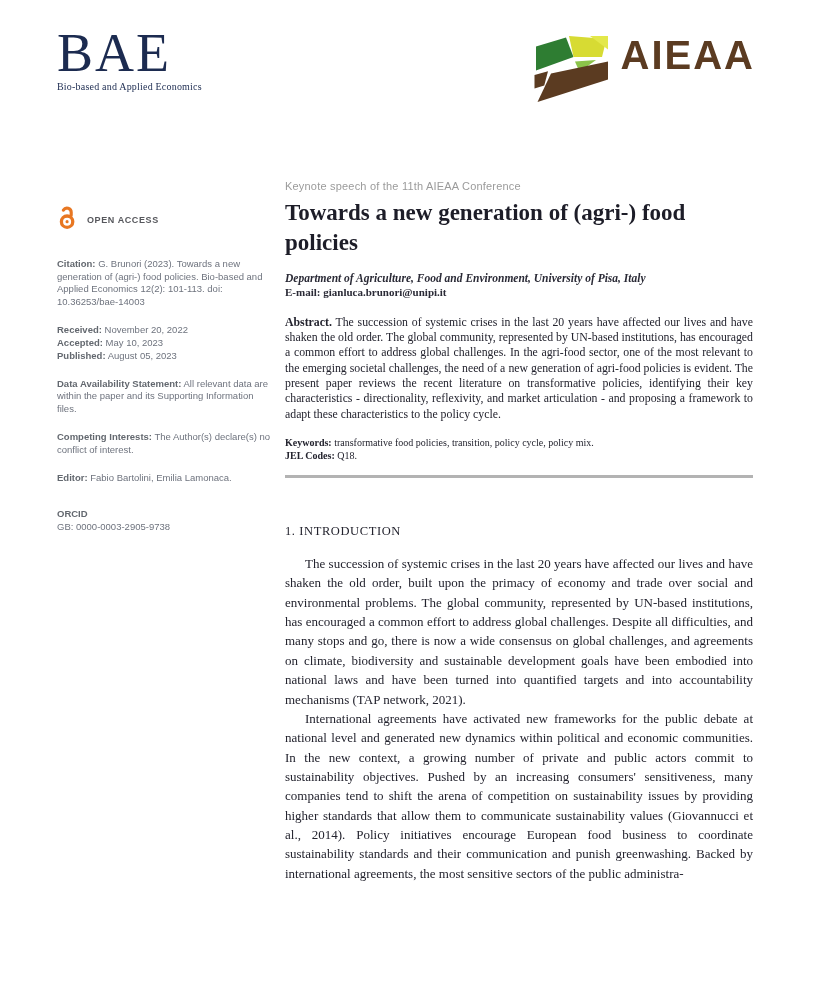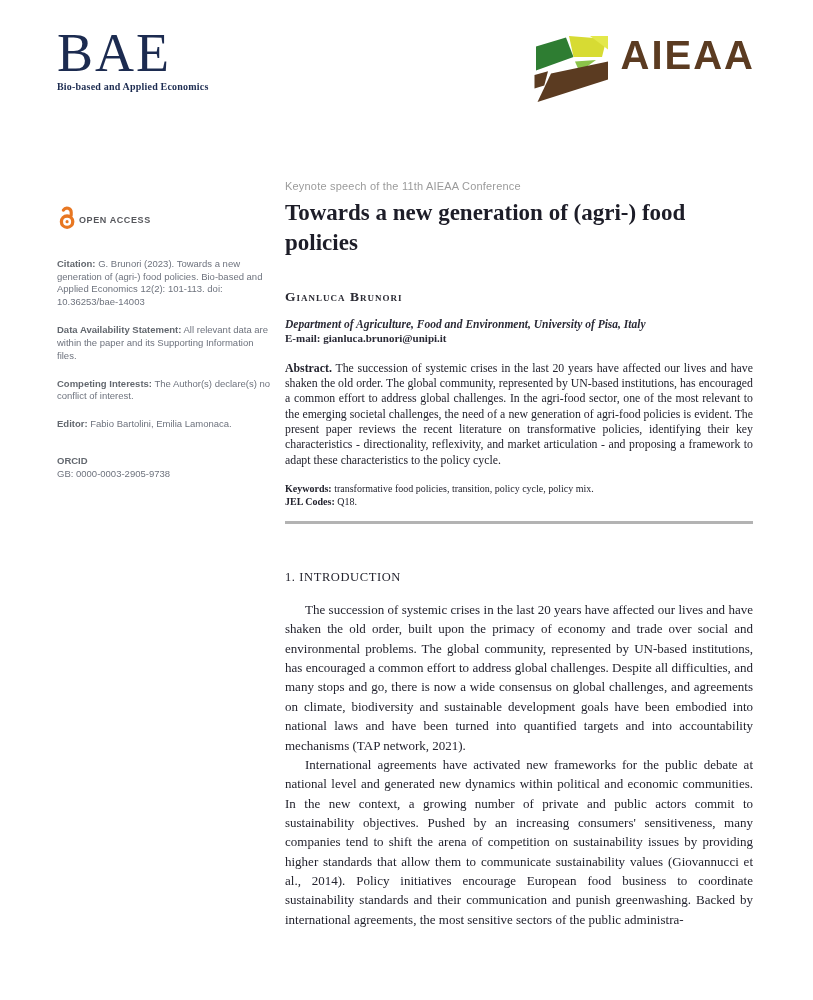--- a/index.html
+++ b/index.html
@@ -19,21 +19,21 @@
     padding:24px 58px 0 57px;
   }
   .bae-logo { line-height:1; }
   .bae-acronym {
     font-family:"Liberation Serif", serif;
     font-size:54px; line-height:0.95; font-weight:400;
     color:#1c2b50; letter-spacing:2px;
   }
   .bae-tagline {
     font-family:"Liberation Serif", serif;
-    font-size:10px; font-weight:700; color:#1c2b50; margin-top:3px;
+    font-size:10px; font-weight:400; color:#1c2b50; margin-top:3px;
     letter-spacing:0.2px;
   }
   .aieaa-logo { display:flex; gap:11px; align-items:flex-start; margin-top:8px; }
   .aieaa-text { display:flex; flex-direction:column; }
   .aieaa-acronym {
     font-family:"Liberation Sans", sans-serif;
     font-weight:700; font-size:40px; line-height:0.95;
     color:#5b3b21; letter-spacing:2px;
   }
   .aieaa-sub {
@@ -41,21 +41,21 @@
     font-weight:700; font-size:7.5px; letter-spacing:1.2px;
     color:#3f9b44; line-height:1.5; margin-top:4px;
   }
   
   .content { display:flex; padding:0 60px 0 57px; margin-top:74px; }
   .sidebar {
     width:228px; flex:none; padding-top:26px; padding-right:14px;
     font-family:"Liberation Sans", sans-serif;
     font-size:9.5px; line-height:1.35; color:#6e737e;
   }
-  .oa-row { display:flex; align-items:center; gap:0; margin-bottom:24px; }
+  .oa-row { display:flex; align-items:center; gap:8px; margin-bottom:24px; }
   .oa-label { font-size:9px; font-weight:700; letter-spacing:0.6px; color:#56575c; }
   .sb-block { margin-bottom:15px; }
   .sb-block strong { font-weight:700; color:#63686f; }
   .sb-line { display:block; }
   .sb-italic { }
   .orcid-block { margin-top:24px; }
   .orcid-heading { font-weight:700; display:block; }
   
   .main { flex:1; min-width:0; }
   .kicker {
@@ -132,40 +132,44 @@
             <path d="M15.5 10 V6.8 A4.6 4.6 0 0 0 7 4.4" fill="none" stroke="#e87722" stroke-width="3.4" stroke-linecap="round"></path>
             <circle cx="11" cy="17" r="6.2" fill="none" stroke="#e87722" stroke-width="3.6"></circle>
             <circle cx="11" cy="17" r="1.7" fill="#e87722"></circle>
           </svg>
         </span>
         <span class="oa-label">OPEN ACCESS</span>
       </div>
 
       <p class="sb-block"><strong>Citation:</strong><span> G. Brunori (2023). Towards a new generation of (agri-) food policies. </span><span class="sb-italic">Bio-based and Applied Economics 12(2):</span><span> 101-113. doi: 10.36253/bae-14003</span></p>
 
+      <p class="sb-block">
+        <span class="sb-line"><strong>Received:</strong><span> November 20, 2022</span></span>
+        <span class="sb-line"><strong>Accepted:</strong><span> May 10, 2023</span></span>
+        <span class="sb-line"><strong>Published:</strong><span> August 05, 2023</span></span>
+      </p>
 
       <p class="sb-block"><strong>Data Availability Statement:</strong><span> All relevant data are within the paper and its Supporting Information files.</span></p>
 
       <p class="sb-block"><strong>Competing Interests:</strong><span> The Author(s) declare(s) no conflict of interest.</span></p>
 
       <p class="sb-block"><strong>Editor:</strong><span> Fabio Bartolini, Emilia Lamonaca.</span></p>
 
       <p class="sb-block orcid-block">
         <strong class="orcid-heading">ORCID</strong>
         <span class="sb-line">GB: 0000-0003-2905-9738</span>
       </p>
     </div>
 
     <div class="main">
 
       <div class="kicker">Keynote speech of the 11th AIEAA Conference</div>
 
       <h1 class="title">Towards a new generation of (agri-) food policies</h1>
 
-      <div class="author">Gianluca Brunori</div>
 
       <div class="affiliation">Department of Agriculture, Food and Environment, University of Pisa, Italy</div>
 
       <div class="email"><span>E-mail:</span><span> gianluca.brunori@unipi.it</span></div>
 
       <p class="abstract"><strong>Abstract.</strong><span> The succession of systemic crises in the last 20 years have affected our lives and have shaken the old order. The global community, represented by UN-based institutions, has encouraged a common effort to address global challenges. In the agri-food sector, one of the most relevant to the emerging societal challenges, the need of a new generation of agri-food policies is evident. The present paper reviews the recent literature on transformative policies, identifying their key characteristics - directionality, reflexivity, and market articulation - and proposing a framework to adapt these characteristics to the policy cycle.</span></p>
 
       <p class="kwline keywords"><strong>Keywords:</strong><span> transformative food policies, transition, policy cycle, policy mix.</span></p>
 
       <p class="kwline"><strong>JEL Codes:</strong><span> Q18.</span></p>

